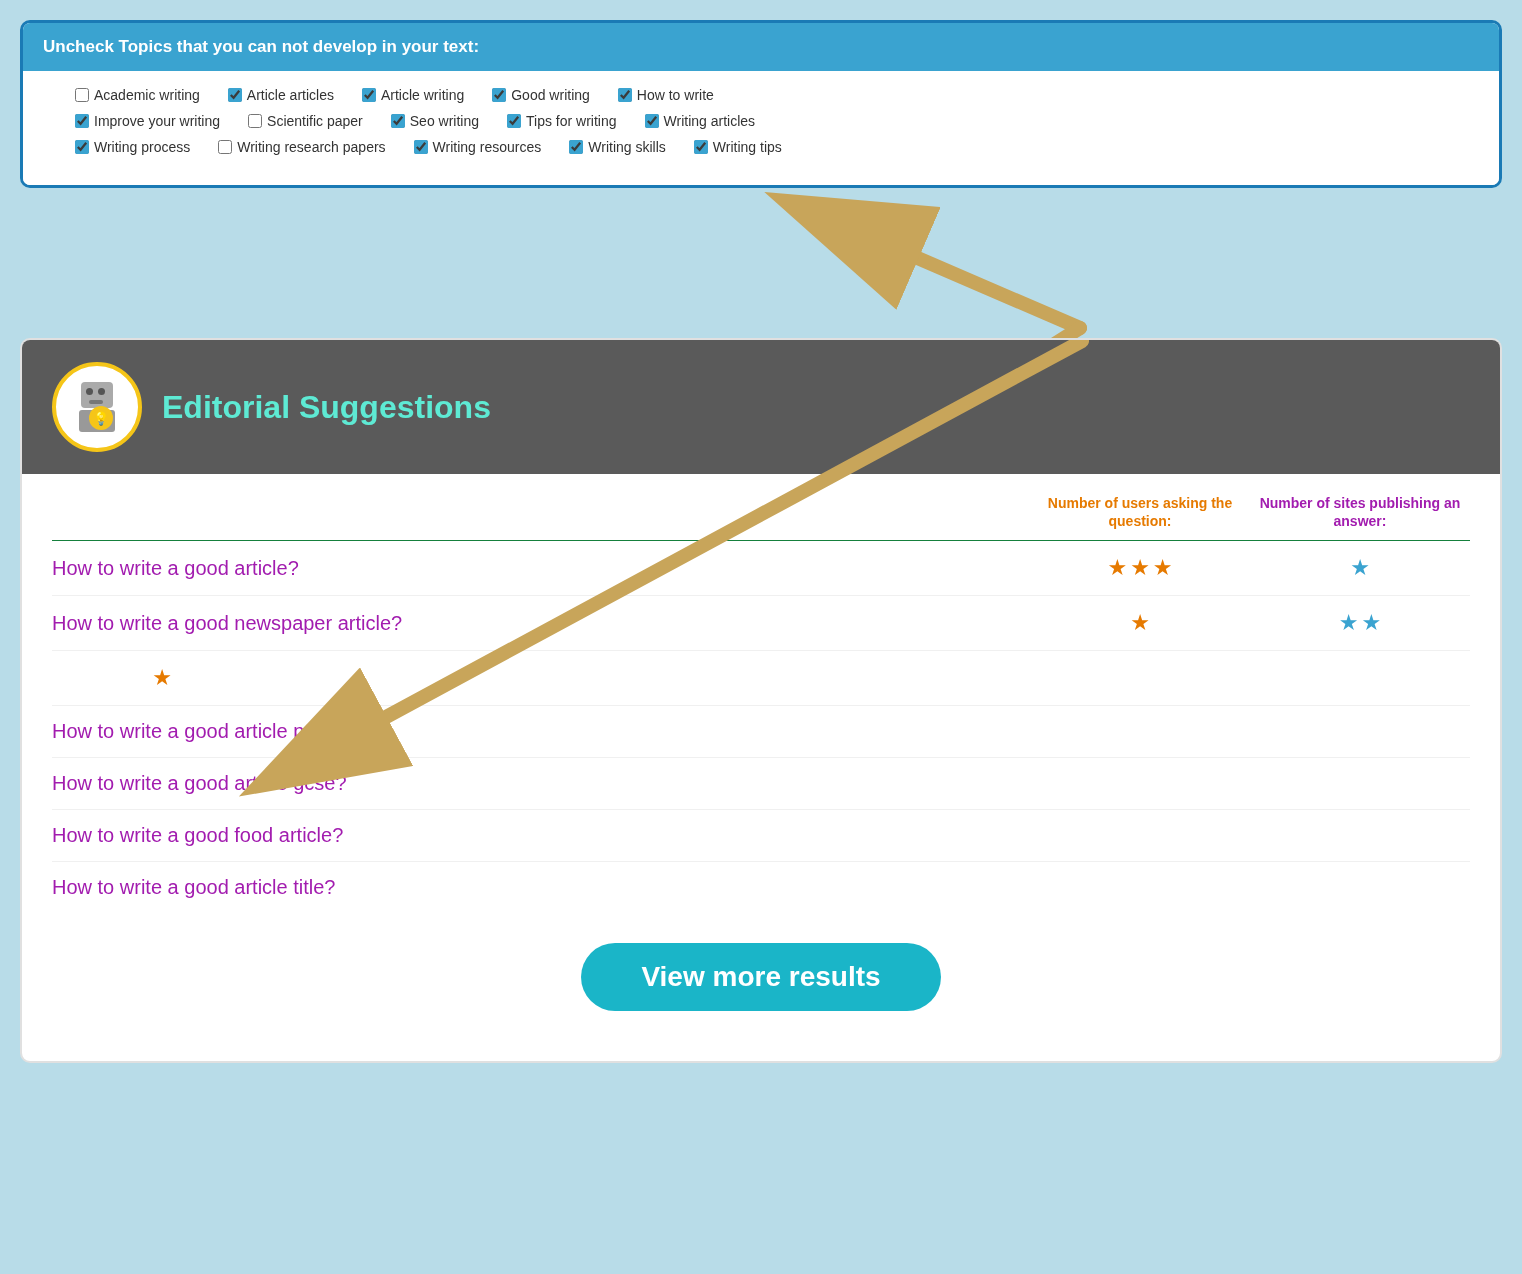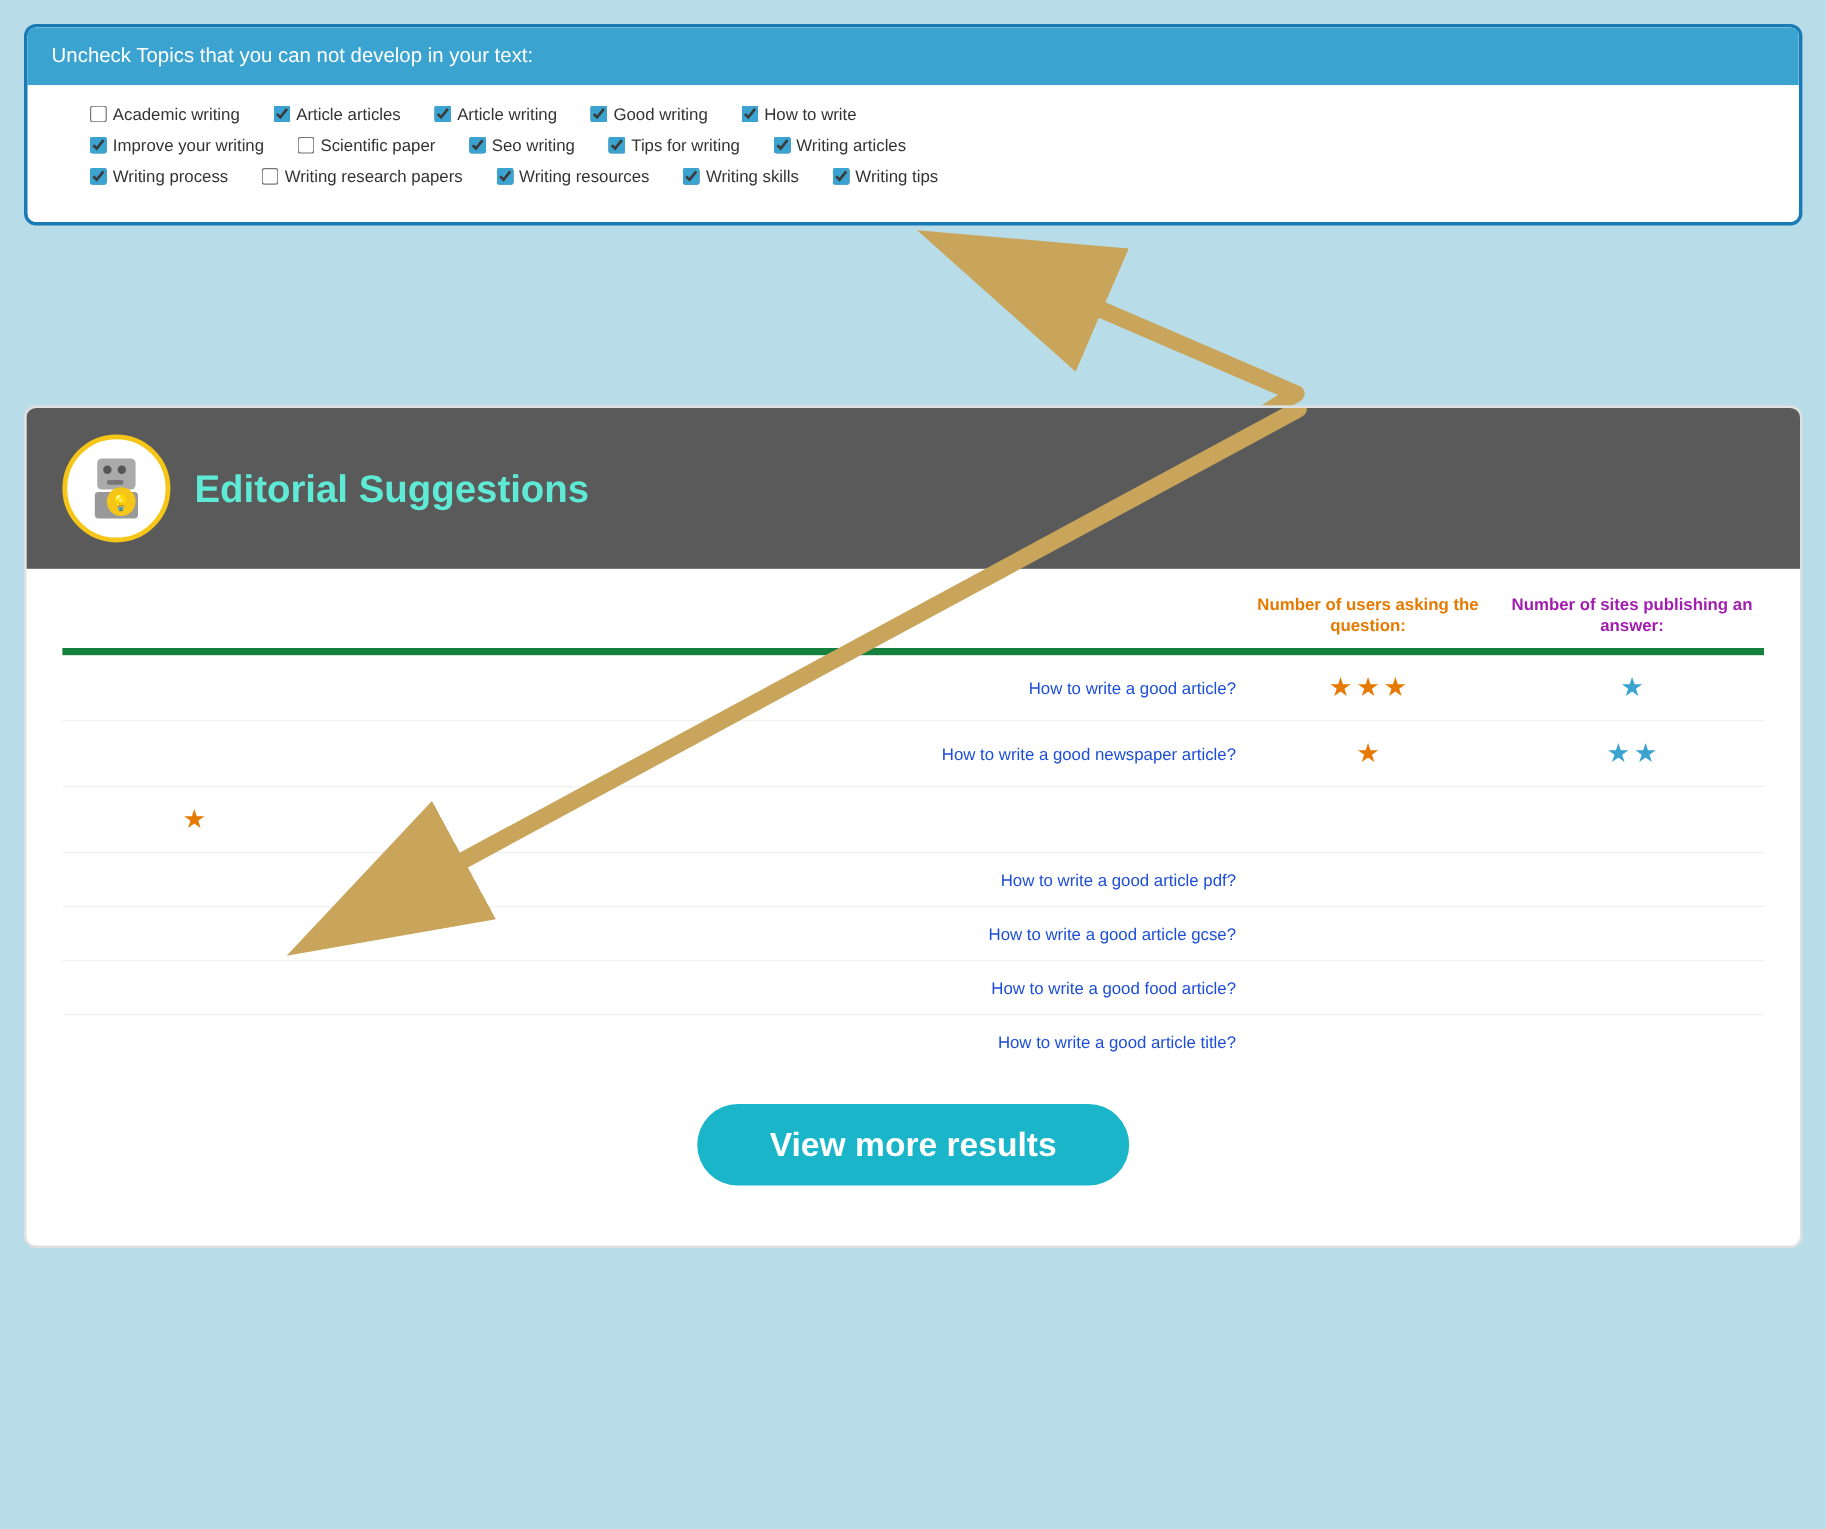--- a/index.html
+++ b/index.html
@@ -27,21 +27,21 @@
     }
 
     .topics-header {
       background: #3aa3d0;
       padding: 14px 20px;
     }
 
     .topics-header-text {
       color: white;
       font-size: 17px;
-      font-weight: normal;
+      font-weight: bold;
     }
 
     .topics-body {
       padding: 16px 20px 20px 20px;
       background: white;
     }
 
     .topics-row {
       display: flex;
       flex-wrap: nowrap;
@@ -171,21 +171,21 @@
 
     
     .suggestions-table {
       padding: 0 30px 30px 30px;
     }
 
     .table-header-row {
       display: flex;
       align-items: center;
       padding: 20px 0 10px 0;
-      border-bottom: 6px solid #15803d;
+      border-bottom: 1px solid #15803d;
     }
 
     .col-question {
       flex: 1;
     }
 
     .col-users {
       width: 220px;
       text-align: center;
     }
@@ -216,23 +216,22 @@
       padding: 14px 0;
       border-bottom: 1px solid #f0f0f0;
     }
 
     .suggestion-row:last-child {
       border-bottom: none;
     }
 
     .suggestion-question {
       flex: 1;
-      font-size: 14px;
-      color: #1d4ed8;
-      text-align: right;
+      font-size: 20px;
+      color: #a21caf;
     }
 
     .stars-cell {
       width: 220px;
       display: flex;
       justify-content: center;
       align-items: center;
       gap: 3px;
     }
 

